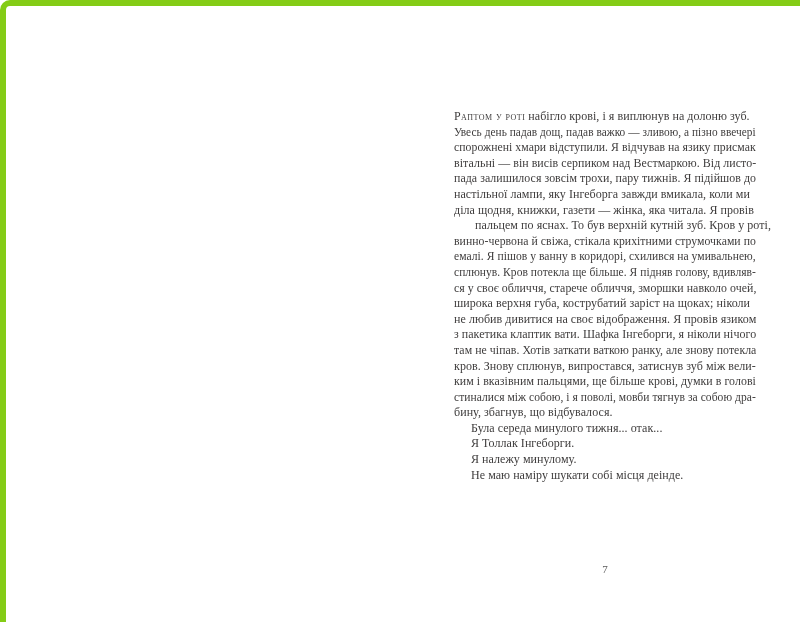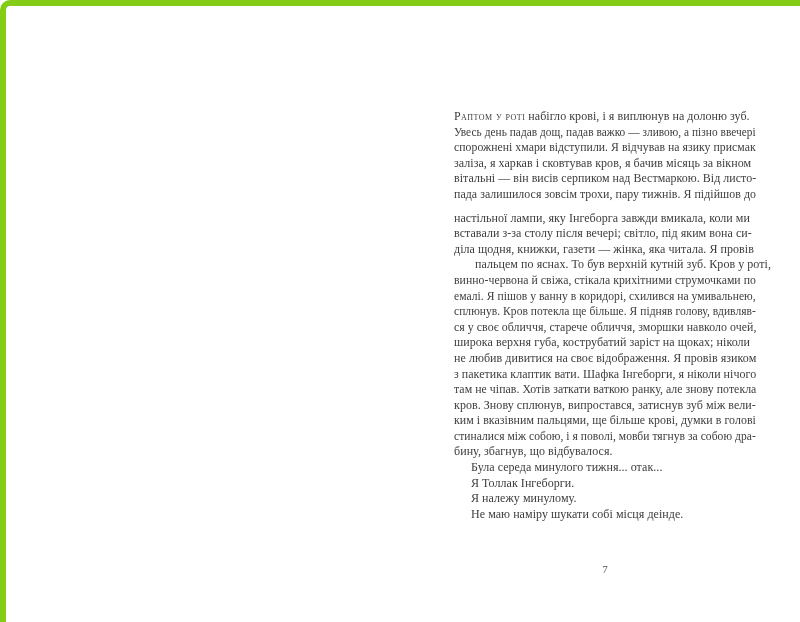--- a/index.html
+++ b/index.html
@@ -57,25 +57,23 @@
   <main>
 
     <section class="text-col">
 
       <div class="line" style="word-spacing: 0px;">
         <span class="sc">Раптом у роті</span><span> набігло крові, і я виплюнув на долоню зуб.</span>
       </div>
 
       <div class="line" style="transform-origin: left center; transform: scaleX(0.94375);">Увесь день падав дощ, падав важко — зливою, а пізно ввечері</div>
       <div class="line" style="transform-origin: left center; transform: scaleX(0.977346);">спорожнені хмари відступили. Я відчував на язику присмак</div>
-      <div class="line" style="word-spacing: 0px;">заліза, я харкав і сковтував кров, я бачив місяць за вікном</div>
       <div class="line" style="transform-origin: left center; transform: scaleX(0.993421);">вітальні — він висів серпиком над Вестмаркою. Від листо-</div>
       <div class="line" style="transform-origin: left center; transform: scaleX(0.990164);">пада залишилося зовсім трохи, пару тижнів. Я підійшов до</div>
-      <div class="line" style="word-spacing: 0px; margin-top: 8px;">настільної лампи, яку Інгеборга завжди вмикала, коли ми</div>
-      <div class="line" style="word-spacing: 0px;">вставали з-за столу після вечері; світло, під яким вона си-</div>
+      <div class="line" style="word-spacing: 0px;">настільної лампи, яку Інгеборга завжди вмикала, коли ми</div>
       <div class="line" style="word-spacing: 0px;">діла щодня, книжки, газети — жінка, яка читала. Я провів</div>
       <div class="line" style="word-spacing: 0px; margin-left: 21px;">пальцем по яснах. То був верхній кутній зуб. Кров у роті,</div>
       <div class="line" style="transform-origin: left center; transform: scaleX(0.977346);">винно-червона й свіжа, стікала крихітними струмочками по</div>
       <div class="line" style="transform-origin: left center; transform: scaleX(0.964856);">емалі. Я пішов у ванну в коридорі, схилився на умивальнею,</div>
       <div class="line" style="transform-origin: left center; transform: scaleX(0.95873);">сплюнув. Кров потекла ще більше. Я підняв голову, вдивляв-</div>
       <div class="line" style="transform-origin: left center; transform: scaleX(0.986928);">ся у своє обличчя, старече обличчя, зморшки навколо очей,</div>
       <div class="line" style="word-spacing: 0px;">широка верхня губа, кострубатий заріст на щоках; ніколи</div>
       <div class="line" style="word-spacing: 0px;">не любив дивитися на своє відображення. Я провів язиком</div>
       <div class="line" style="transform-origin: left center; transform: scaleX(0.9967);">з пакетика клаптик вати. Шафка Інгеборги, я ніколи нічого</div>
       <div class="line" style="transform-origin: left center; transform: scaleX(0.983713);">там не чіпав. Хотів заткати ваткою ранку, але знову потекла</div>

